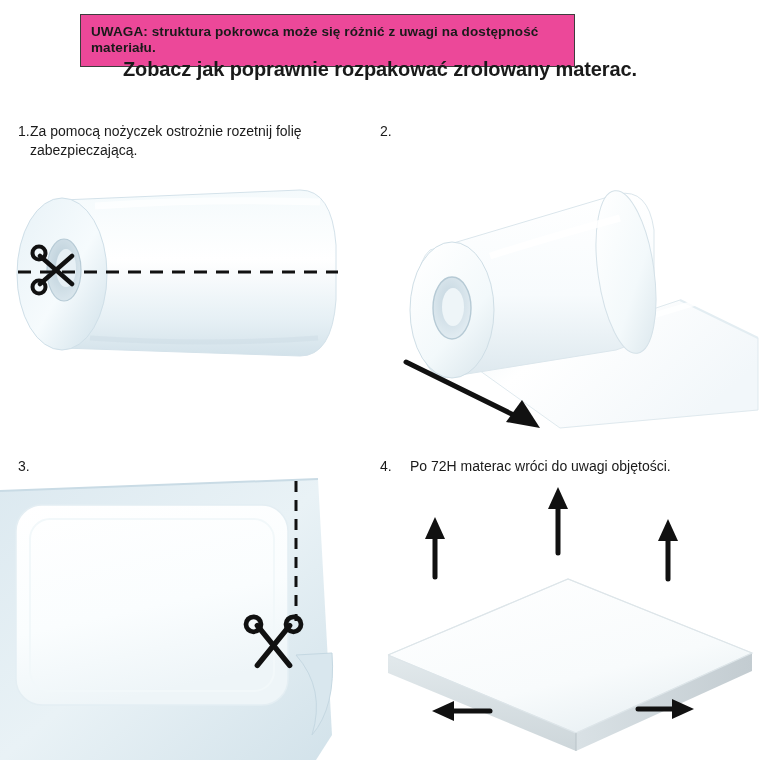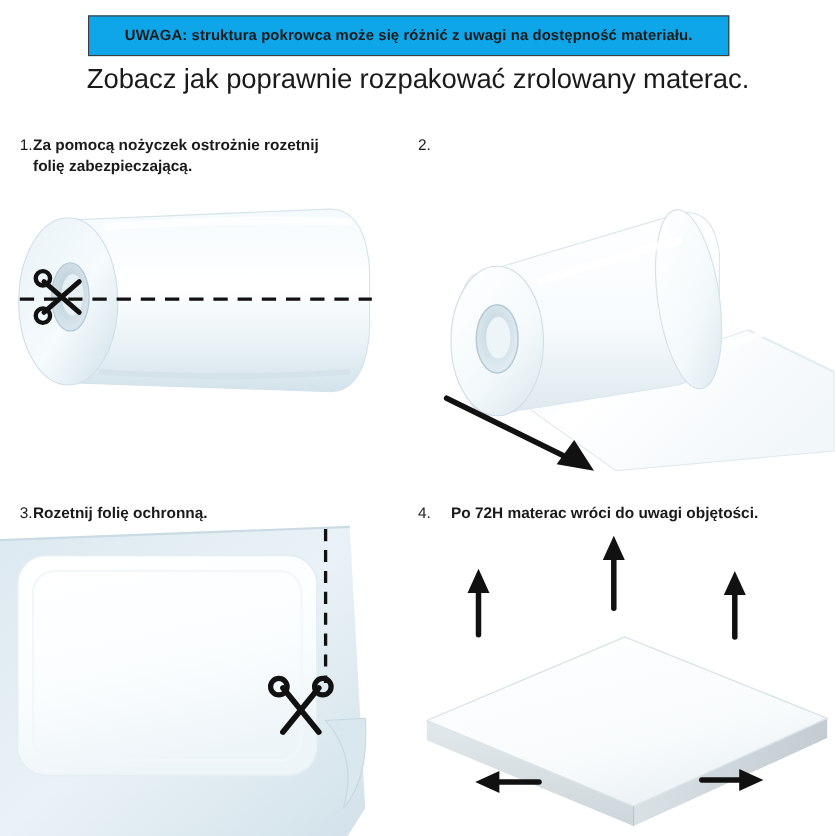--- a/index.html
+++ b/index.html
@@ -14,41 +14,40 @@
     color: #1a1a1a;
     overflow: hidden;
     position: relative;
   }
 
   
   .notice {
     position: absolute;
     left: 80px;
     top: 14px;
-    width: 583px;
+    width: 495px;
     box-sizing: border-box;
     border: 1px solid #3d3d3d;
-    background: #0ea5e9;
-    text-align: center;
+    background: #ec4899;
     padding: 9px 10px 10px 10px;
     font-size: 13.5px;
     font-weight: bold;
     letter-spacing: 0.1px;
     line-height: 1.2;
   }
 
   
   .headline {
     position: absolute;
     left: 0;
     top: 58px;
     width: 760px;
     text-align: center;
-    font-size: 25px;
-    font-weight: normal;
+    font-size: 20px;
+    font-weight: bold;
     letter-spacing: -0.1px;
   }
 
   
   .grid {
     position: absolute;
     left: 0;
     top: 110px;
     width: 760px;
     height: 650px;
@@ -69,21 +68,20 @@
   }
   .step-num {
     width: 30px;
     flex: 0 0 30px;
     text-align: left;
     padding-left: 18px;
     box-sizing: border-box;
   }
   .step-text {
     max-width: 290px;
-    font-weight: bold;
   }
   .c1 .step-label { padding: 12px 0 0 0; }
   .c2 .step-label { padding: 12px 0 0 0; }
   .c3 .step-label { padding: 12px 0 0 0; }
   .c4 .step-label { padding: 12px 0 0 0; }
   .c2 .step-num, .c4 .step-num { padding-left: 0px; }
 
   .art {
     position: absolute;
     left: 0;
@@ -200,21 +198,20 @@
       <g>
         <line x1="26" y1="252" x2="148" y2="312" stroke="#111111" stroke-width="5" stroke-linecap="round"></line>
         <polygon points="160,318 126,312 142,290" fill="#111111"></polygon>
       </g>
     </svg>
   </div>
 
   <div class="cell cell-3 c3">
     <div class="step-label">
       <span class="step-num">3.</span>
-      <span class="step-text">Rozetnij folię ochronną.</span>
     </div>
     <svg class="art" viewBox="0 0 380 315">
       <defs>
         <linearGradient id="g3foil" x1="0" y1="0" x2="1" y2="1">
           <stop offset="0%" stop-color="#dce9f0"></stop>
           <stop offset="50%" stop-color="#e9f2f6"></stop>
           <stop offset="100%" stop-color="#d2e2ea"></stop>
         </linearGradient>
         <linearGradient id="g3mat" x1="0" y1="0" x2="0.3" y2="1">
           <stop offset="0%" stop-color="#ffffff"></stop>

